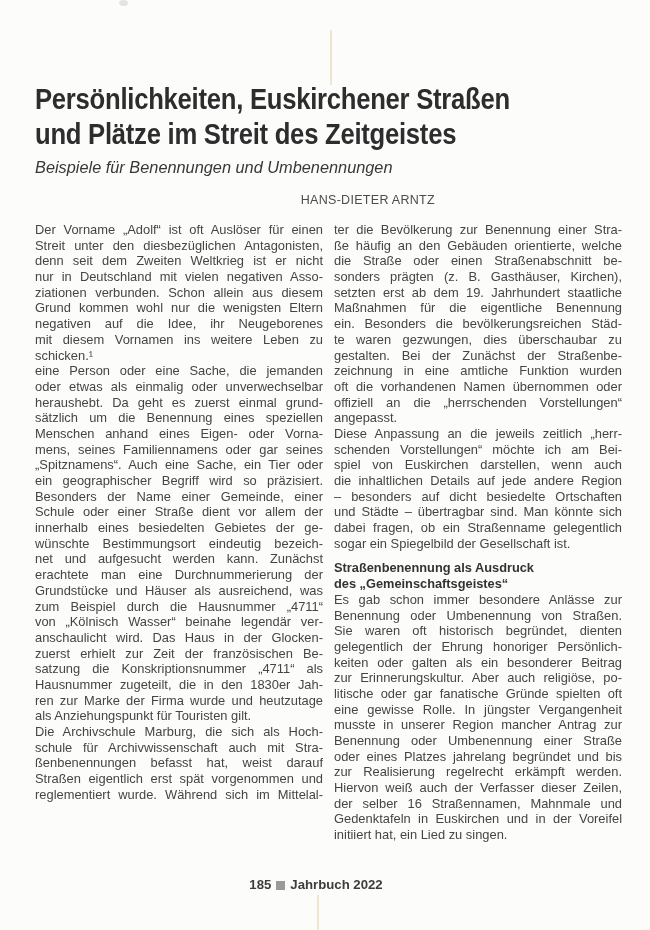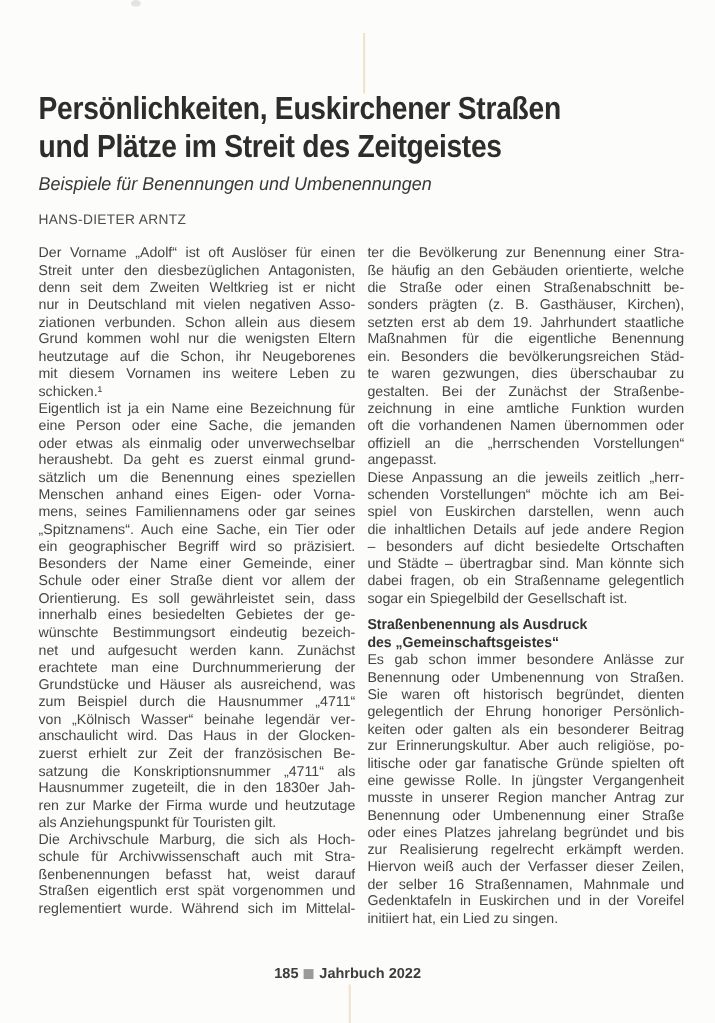--- a/index.html
+++ b/index.html
@@ -18,21 +18,21 @@
   .crease-bottom{left:317px;top:895px;height:35px;}
 
   
   .title{position:absolute;left:35px;top:82px;width:600px;margin:0;
     font-size:29px;font-weight:700;line-height:35px;color:#2d2d2d;letter-spacing:-.3px;}
   .tline{display:block;transform:scaleX(.885);transform-origin:0 50%;white-space:nowrap;}
   .subtitle{position:absolute;left:35px;top:158px;width:560px;
     font-size:17px;font-style:italic;font-weight:400;color:#383838;
     transform:scaleX(.96);transform-origin:0 50%;white-space:nowrap;}
   .author{position:absolute;left:35px;top:193px;width:400px;
-    font-size:12.5px;color:#4c4c4c;letter-spacing:.3px;white-space:nowrap;}
+    font-size:12.5px;color:#4c4c4c;letter-spacing:.3px;white-space:nowrap;text-align:right;}
 
   
   .col{position:absolute;top:222px;width:288px;font-size:12.9px;color:#454545;}
   .col-left{left:35px;}
   .col-right{left:334px;}
   .paragraph,.heading{margin:0;padding:0;}
   .line{height:15.7px;line-height:15.7px;overflow:hidden;text-align:left;}
   .line.just{text-align:justify;text-align-last:justify;}
   .heading{margin-top:9px;}
   .heading .line{font-weight:700;color:#333;font-size:13.2px;transform:scaleX(.97);transform-origin:0 50%;}
@@ -58,37 +58,35 @@
   <div class="author">HANS-DIETER ARNTZ</div>
 
   <div class="col col-left">
       <div class="paragraph">
         <div class="line just">Der Vorname „Adolf“ ist oft Auslöser für einen</div>
         <div class="line just">Streit unter den diesbezüglichen Antagonisten,</div>
         <div class="line just">denn seit dem Zweiten Weltkrieg ist er nicht</div>
         <div class="line just">nur in Deutschland mit vielen negativen Asso-</div>
         <div class="line just">ziationen verbunden. Schon allein aus diesem</div>
         <div class="line just">Grund kommen wohl nur die wenigsten Eltern</div>
-        <div class="line just">heutzutage auf die Schon, ihr Neugeborenes</div>
+        <div class="line just">negativen auf die Idee, ihr Neugeborenes</div>
         <div class="line just">mit diesem Vornamen ins weitere Leben zu</div>
         <div class="line">schicken.¹</div>
       </div>
       <div class="paragraph">
-        <div class="line just">Eigentlich ist ja ein Name eine Bezeichnung für</div>
         <div class="line just">eine Person oder eine Sache, die jemanden</div>
         <div class="line just">oder etwas als einmalig oder unverwechselbar</div>
         <div class="line just">heraushebt. Da geht es zuerst einmal grund-</div>
         <div class="line just">sätzlich um die Benennung eines speziellen</div>
         <div class="line just">Menschen anhand eines Eigen- oder Vorna-</div>
         <div class="line just">mens, seines Familiennamens oder gar seines</div>
         <div class="line just">„Spitznamens“. Auch eine Sache, ein Tier oder</div>
         <div class="line just">ein geographischer Begriff wird so präzisiert.</div>
         <div class="line just">Besonders der Name einer Gemeinde, einer</div>
         <div class="line just">Schule oder einer Straße dient vor allem der</div>
-        <div class="line just">Orientierung. Es soll gewährleistet sein, dass</div>
         <div class="line just">innerhalb eines besiedelten Gebietes der ge-</div>
         <div class="line just">wünschte Bestimmungsort eindeutig bezeich-</div>
         <div class="line just">net und aufgesucht werden kann. Zunächst</div>
         <div class="line just">erachtete man eine Durchnummerierung der</div>
         <div class="line just">Grundstücke und Häuser als ausreichend, was</div>
         <div class="line just">zum Beispiel durch die Hausnummer „4711“</div>
         <div class="line just">von „Kölnisch Wasser“ beinahe legendär ver-</div>
         <div class="line just">anschaulicht wird. Das Haus in der Glocken-</div>
         <div class="line just">zuerst erhielt zur Zeit der französischen Be-</div>
         <div class="line just">satzung die Konskriptionsnummer „4711“ als</div>

